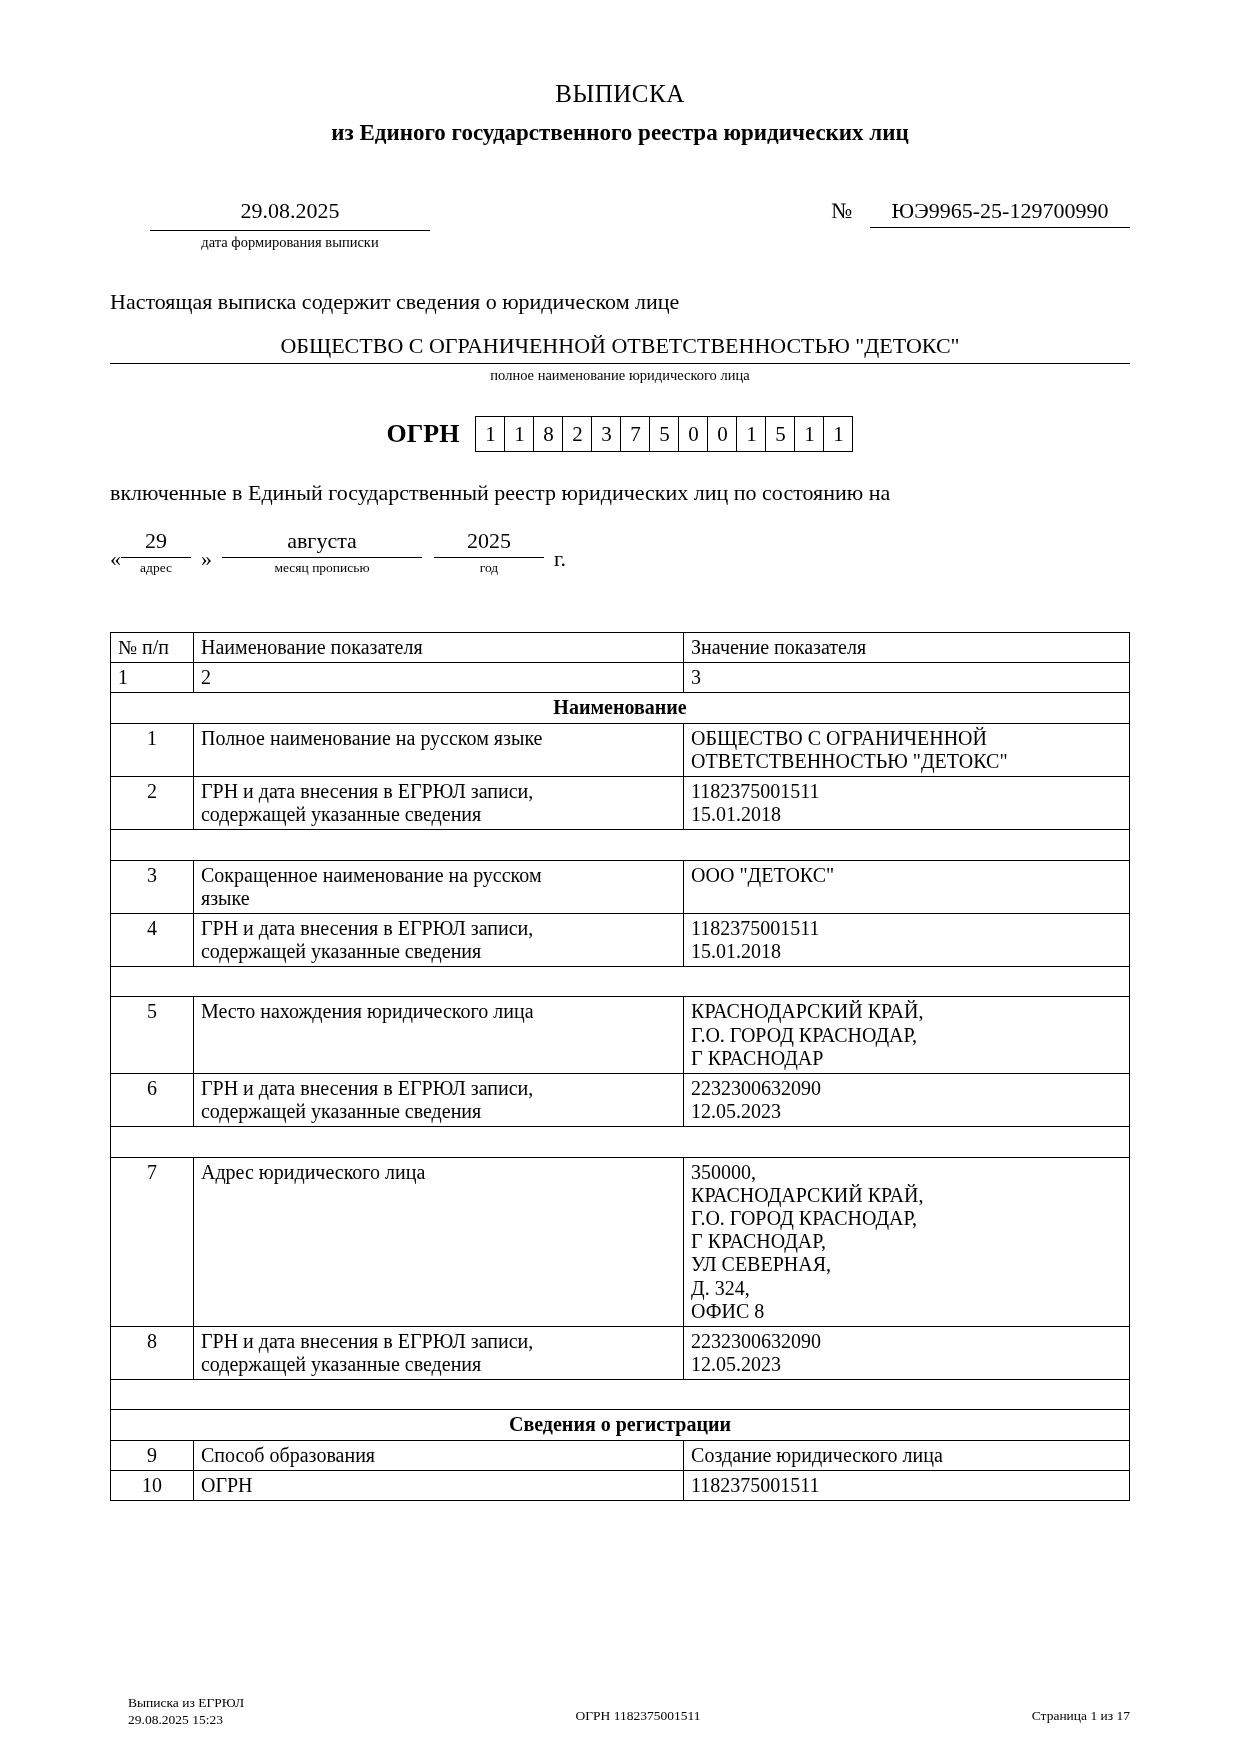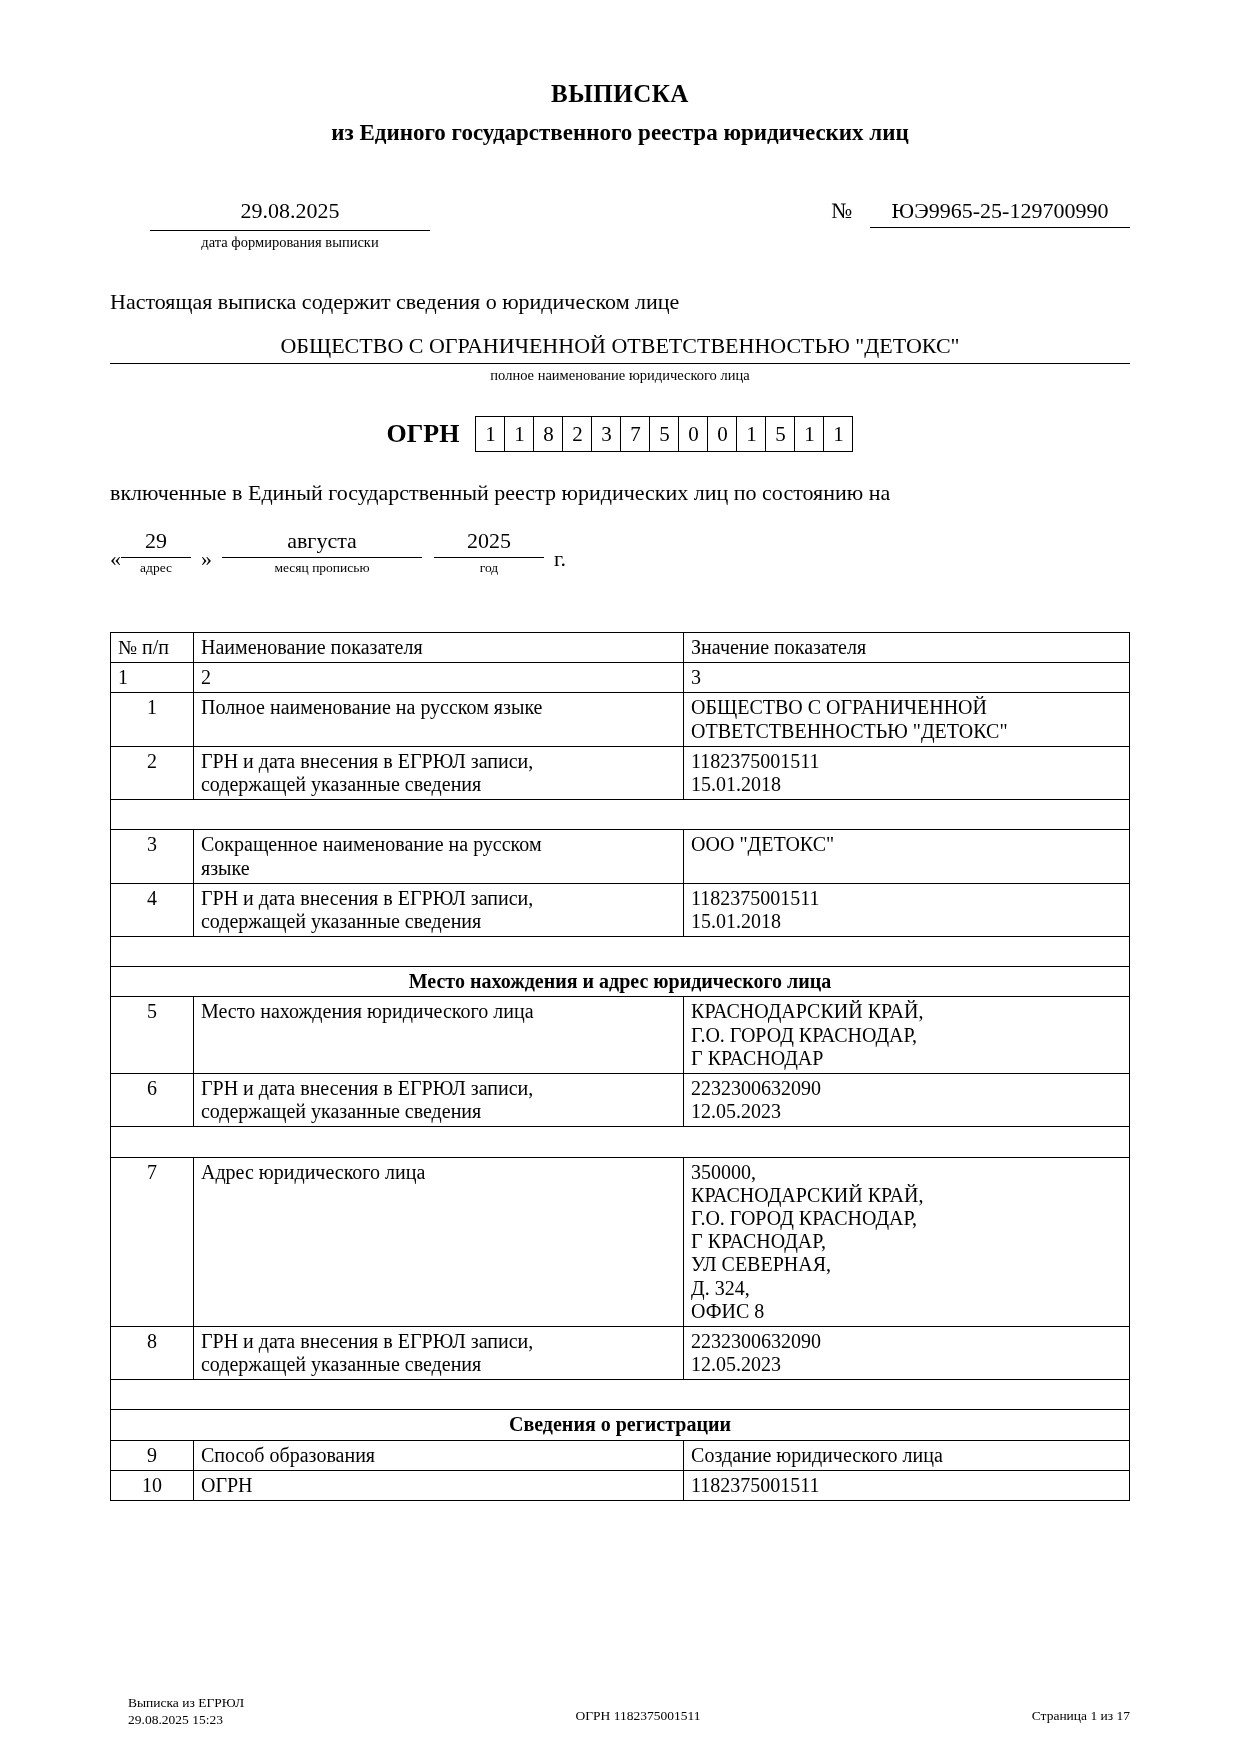--- a/index.html
+++ b/index.html
@@ -16,21 +16,21 @@
   }
   .page {
     position: relative;
     width: 1240px;
     height: 1755px;
     box-sizing: border-box;
     padding: 80px 110px 0 110px;
   }
   .title-main {
     text-align: center;
-    font-weight: bold;
+    font-weight: normal;
     font-size: 25px;
     letter-spacing: 0.5px;
     margin: 0 0 12px 0;
   }
   .title-sub {
     text-align: center;
     font-weight: bold;
     font-size: 23px;
     margin: 0 0 52px 0;
   }
@@ -255,20 +255,23 @@
           <td class="c1 hdr">№ п/п</td>
           <td class="c2 hdr">Наименование показателя</td>
           <td class="c3 hdr">Значение показателя</td>
         </tr>
         <tr>
           <td class="c1 hdr">1</td>
           <td class="c2 hdr">2</td>
           <td class="c3 hdr">3</td>
         </tr>
         <tr>
+          <td colspan="3" class="section">Наименование</td>
+        </tr>
+        <tr>
           <td class="c1">1</td>
           <td class="c2 nowrap">Полное наименование на русском языке</td>
           <td class="c3 nowrap">ОБЩЕСТВО С ОГРАНИЧЕННОЙ
 ОТВЕТСТВЕННОСТЬЮ "ДЕТОКС"</td>
         </tr>
         <tr>
           <td class="c1">2</td>
           <td class="c2 nowrap">ГРН и дата внесения в ЕГРЮЛ записи,
 содержащей указанные сведения</td>
           <td class="c3 nowrap">1182375001511
@@ -285,23 +288,20 @@
         </tr>
         <tr>
           <td class="c1">4</td>
           <td class="c2 nowrap">ГРН и дата внесения в ЕГРЮЛ записи,
 содержащей указанные сведения</td>
           <td class="c3 nowrap">1182375001511
 15.01.2018</td>
         </tr>
         <tr>
           <td colspan="3" class="spacer">&nbsp;</td>
-        </tr>
-        <tr>
-          <td colspan="3" class="section">Место нахождения и адрес юридического лица</td>
         </tr>
         <tr>
           <td class="c1">5</td>
           <td class="c2 nowrap">Место нахождения юридического лица</td>
           <td class="c3 nowrap">КРАСНОДАРСКИЙ КРАЙ,
 Г.О. ГОРОД КРАСНОДАР,
 Г КРАСНОДАР</td>
         </tr>
         <tr>
           <td class="c1">6</td>

